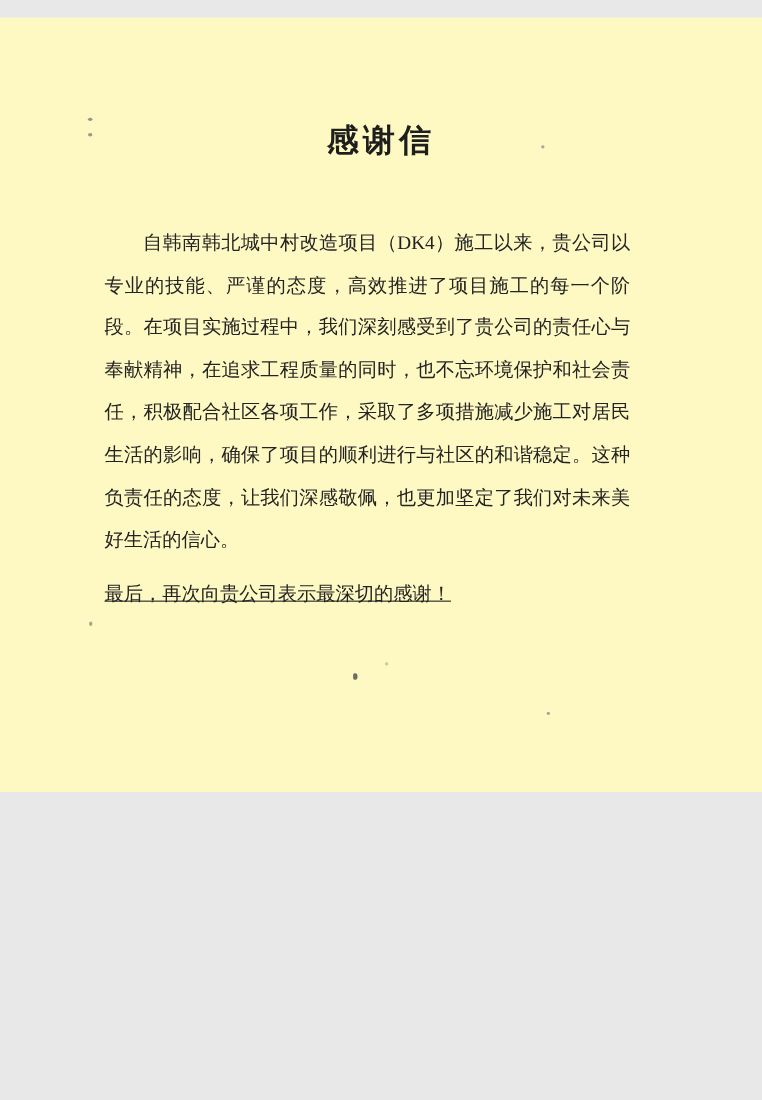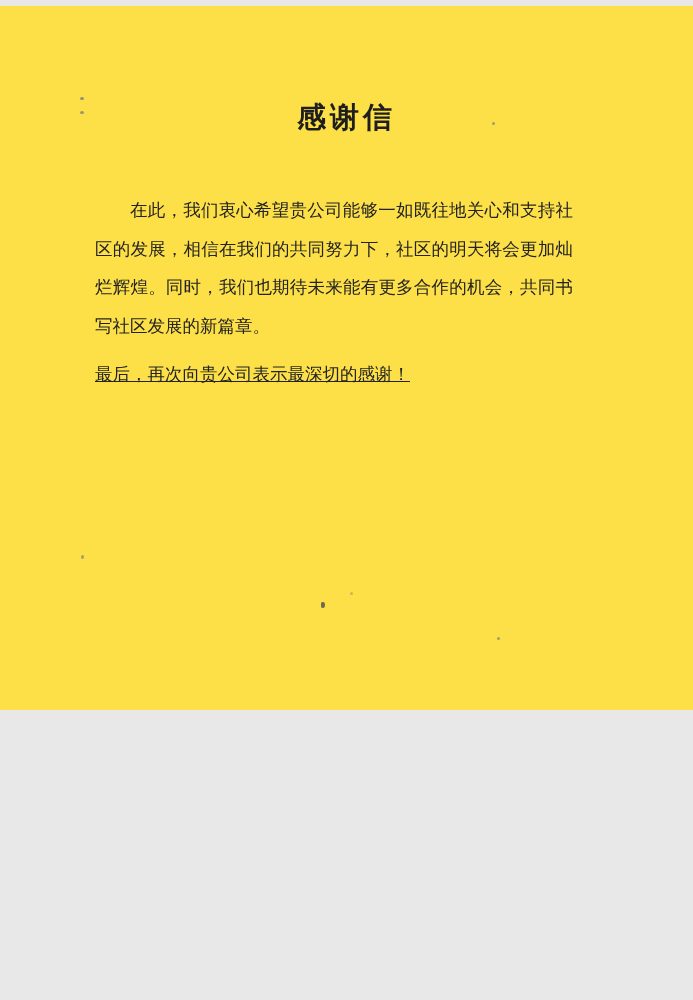--- a/index.html
+++ b/index.html
@@ -1,20 +1,20 @@
 <!DOCTYPE html>
 <html><head>
 <meta charset="utf-8">
 <style>
   html,body{margin:0;padding:0;background:#e8e8e8;}
   .page{
     position:relative;
     width:693px;height:704px;
-    margin:6px auto;
-    background:#fde047;
+    margin:16px auto;
+    background:#fef9c3;
     font-family:"Liberation Serif","DejaVu Serif",serif;
     color:#262626;
     overflow:hidden;
   }
   .title{
     position:absolute;top:92px;left:0;right:0;
     text-align:center;
     font-size:29px;font-weight:700;letter-spacing:4px;
     font-family:"Liberation Sans","DejaVu Sans",sans-serif;
     color:#1e1e1e;
@@ -70,21 +70,21 @@
 </style>
 </head>
 <body>
 
 <div class="page">
 
   <div class="title">感谢信</div>
 
 
   <div class="body-text">
-    <p>在此，我们衷心希望贵公司能够一如既往地关心和支持社区的发展，相信在我们的共同努力下，社区的明天将会更加灿烂辉煌。同时，我们也期待未来能有更多合作的机会，共同书写社区发展的新篇章。</p>
+    <p>自韩南韩北城中村改造项目（DK4）施工以来，贵公司以专业的技能、严谨的态度，高效推进了项目施工的每一个阶段。在项目实施过程中，我们深刻感受到了贵公司的责任心与奉献精神，在追求工程质量的同时，也不忘环境保护和社会责任，积极配合社区各项工作，采取了多项措施减少施工对居民生活的影响，确保了项目的顺利进行与社区的和谐稳定。这种负责任的态度，让我们深感敬佩，也更加坚定了我们对未来美好生活的信心。</p>
     <p class="closing">最后，再次向贵公司表示最深切的感谢！</p>
   </div>
 
   <div class="signature">新城区韩森寨街道韩南社区居民委员会</div>
 
   <div class="date-line">2024 年 12 月 24 日</div>
 
   <div class="seal">
     <svg viewBox="-79 -79 158 158" xmlns="http://www.w3.org/2000/svg">
       <circle cx="0" cy="0" r="70" fill="none" stroke="currentColor" stroke-width="5.5"></circle>

